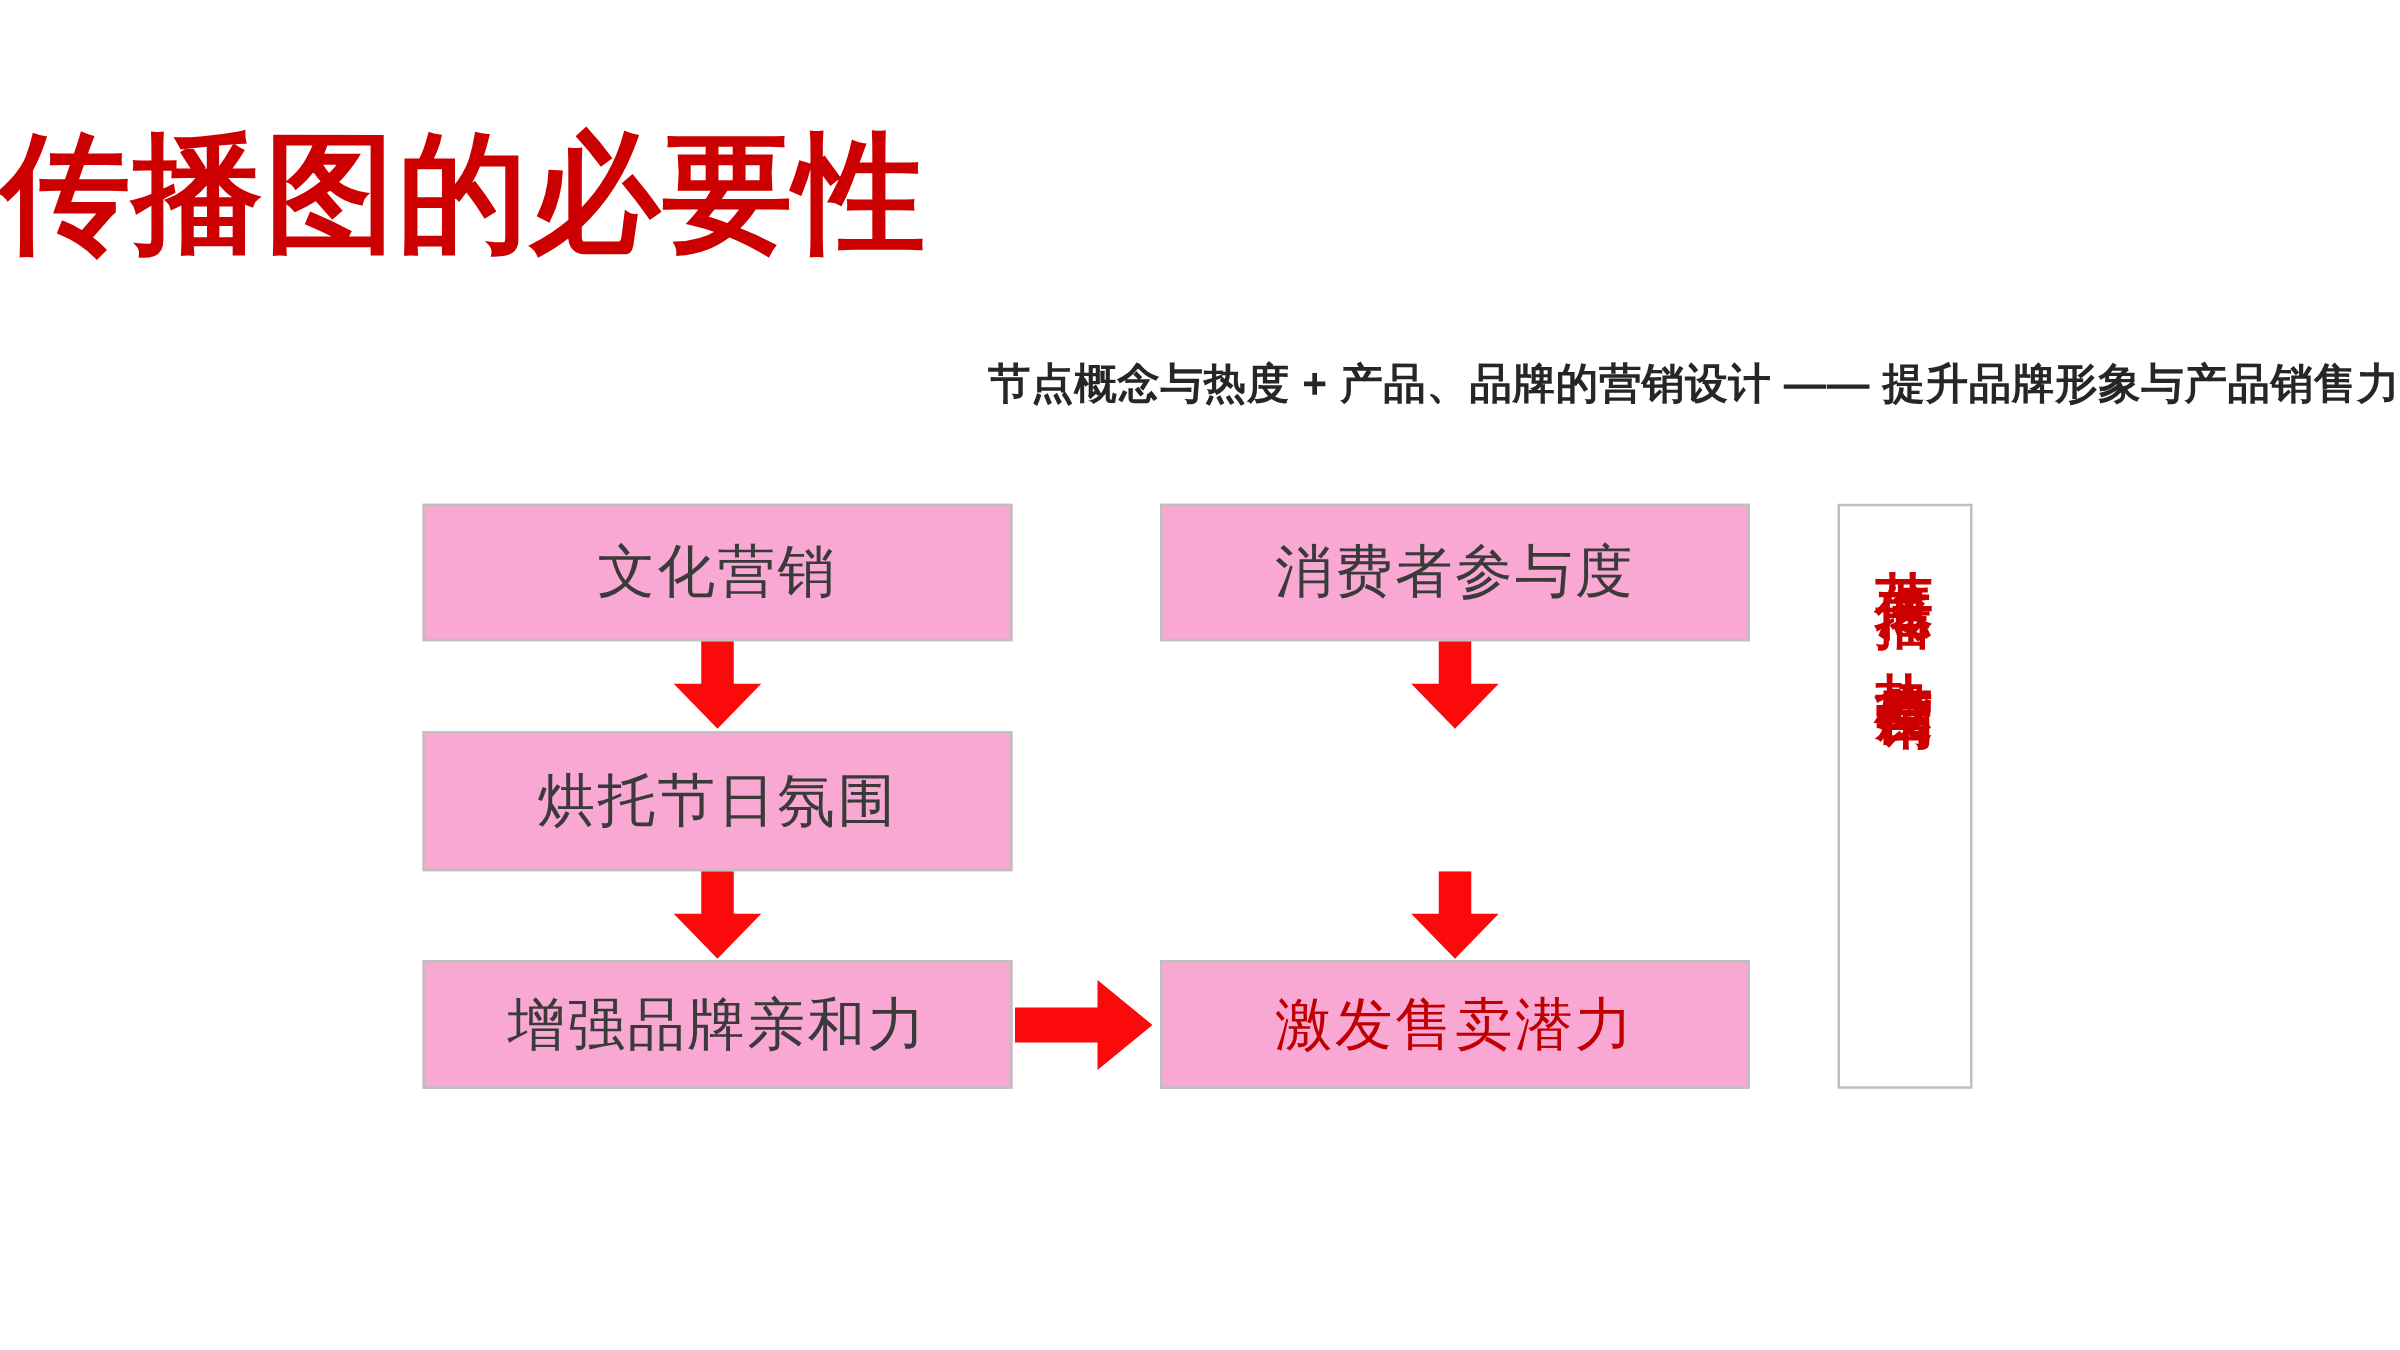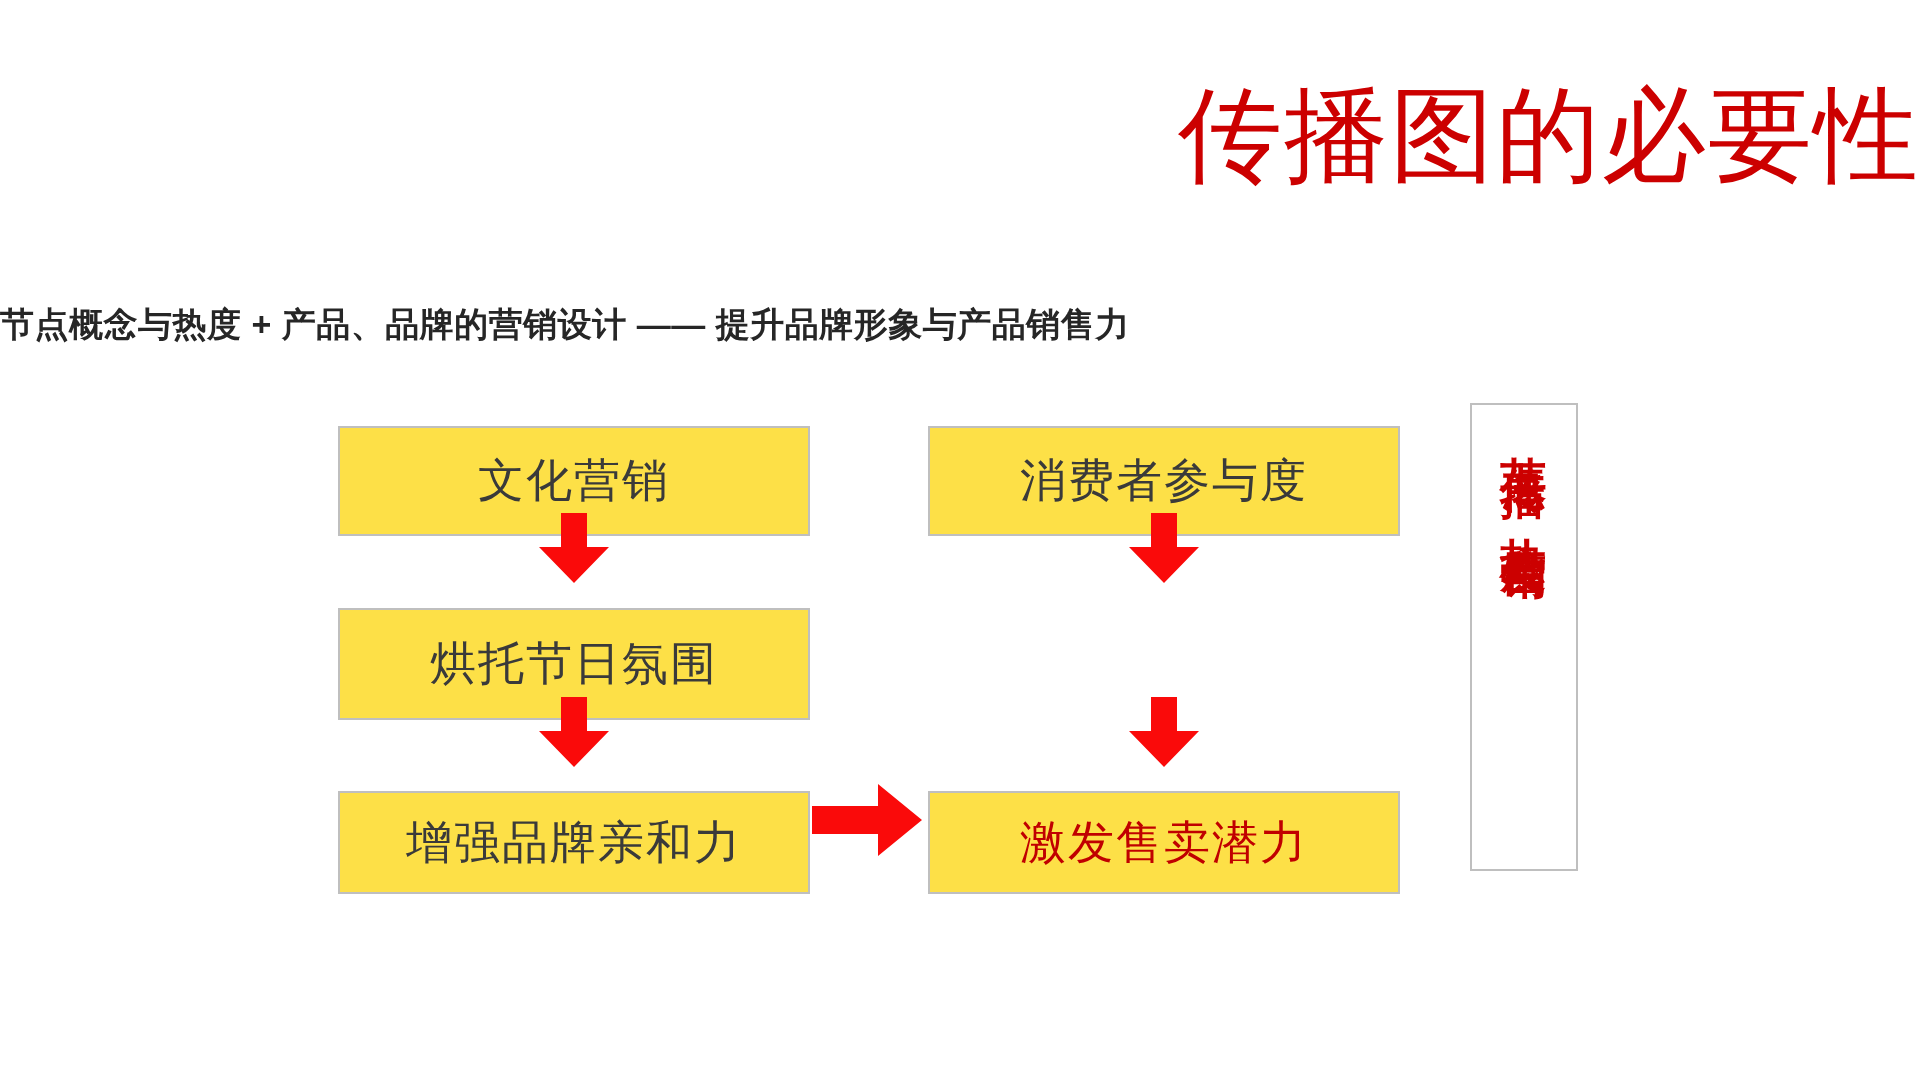--- a/index.html
+++ b/index.html
@@ -19,64 +19,63 @@
   #slide {
     position: absolute;
     inset: 0;
     background: #ffffff;
   }
 
   
   .slide-title {
     position: absolute;
     left: 0;
-    top: 79px;
+    top: 99px;
     width: 1920px;
-    text-align: right;
+    text-align: left;
     color: #CC0000;
     font-family: "Liberation Serif", "DejaVu Serif", serif;
-    font-weight: normal;
+    font-weight: bold;
     font-size: 104px;
     line-height: 1.1;
     letter-spacing: 2px;
     white-space: nowrap;
   }
 
   
   .slide-subtitle {
     position: absolute;
     left: 0;
-    top: 304px;
+    top: 287px;
     width: 1920px;
-    text-align: left;
+    text-align: right;
     color: #262626;
     font-family: "Liberation Sans", "DejaVu Sans", sans-serif;
     font-weight: bold;
     font-size: 34px;
     line-height: 1.2;
     letter-spacing: 0.5px;
     white-space: nowrap;
   }
 
   
   .flow-box {
     position: absolute;
     box-sizing: border-box;
     border: 2px solid #BFBFBF;
-    background: #fde047;
+    background: #f9a8d4;
     display: flex;
     align-items: center;
     justify-content: center;
     color: #3A3A3A;
     font-family: "Liberation Sans", "DejaVu Sans", sans-serif;
     font-size: 46px;
     font-weight: normal;
     letter-spacing: 2px;
     white-space: nowrap;
-    margin-top: 23px;
   }
   .flow-box.emphasis {
     color: #C00000;
     font-weight: normal;
   }
 
   
   .col1 { left: 338px; width: 472px; }
   
   .col2 { left: 928px; width: 472px; }

